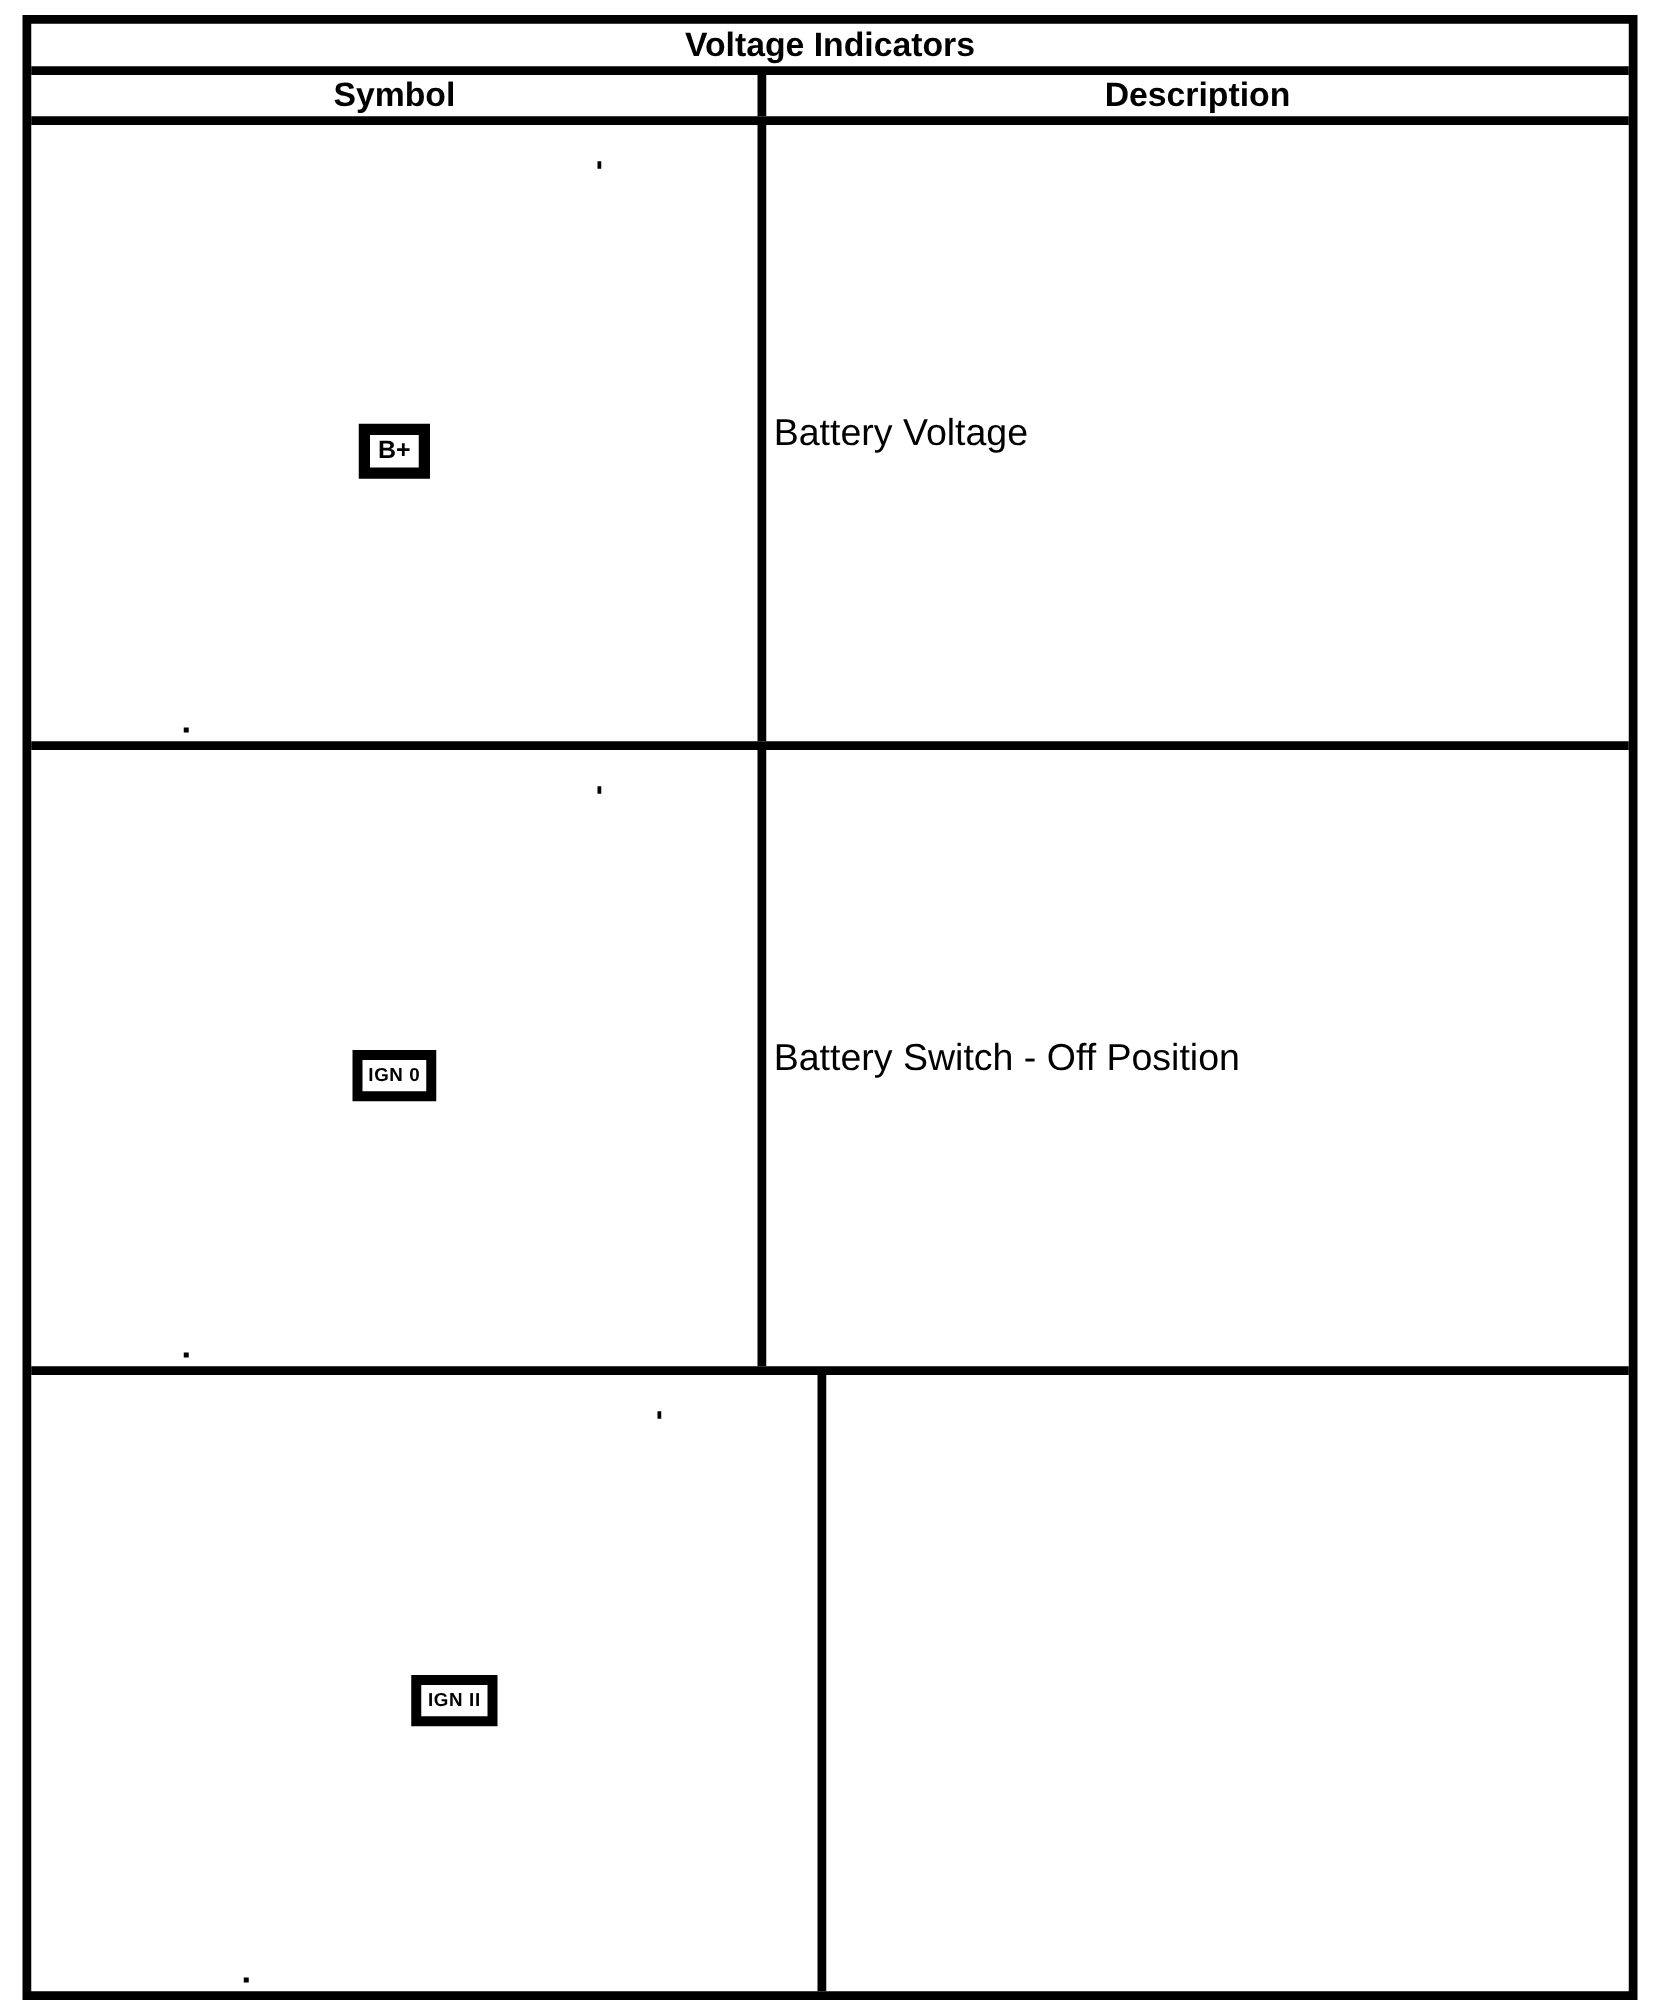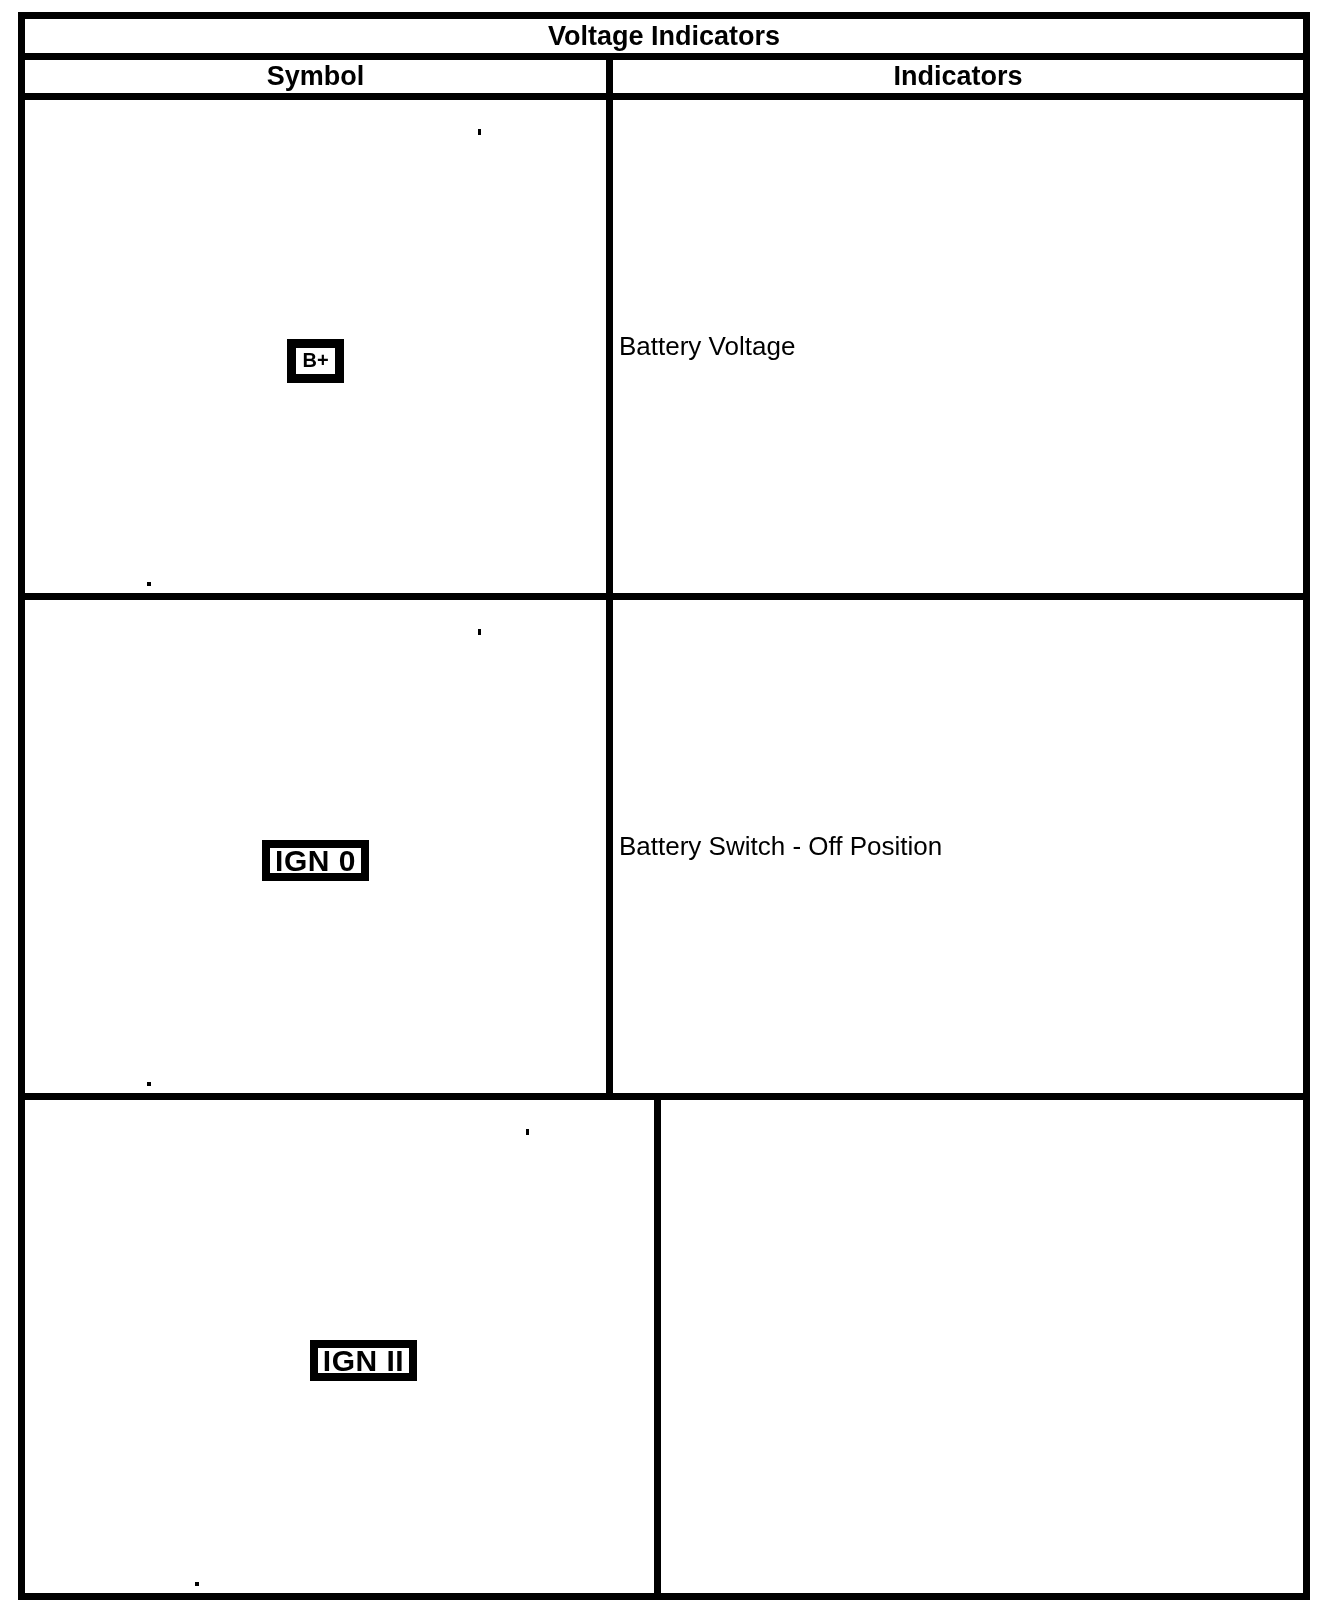--- a/index.html
+++ b/index.html
@@ -70,33 +70,33 @@
   .cell-symbol {
     position: relative;
     display: flex;
     align-items: center;
     justify-content: center;
   }
   .cell-desc {
     display: flex;
     align-items: center;
     padding-left: 6px;
-    font-size: 26px;
+    font-size: 30px;
     box-sizing: border-box;
   }
   .sym-box {
     display: inline-flex;
     align-items: center;
     justify-content: center;
     border: 8px solid #000000;
     background: #ffffff;
     height: 25px;
     padding: 0 5px;
     font-weight: 700;
-    font-size: 30px;
+    font-size: 15px;
     letter-spacing: 0.5px;
     transform: translateY(14px);
     white-space: nowrap;
   }
   .sym-box.small {
     border-width: 9px;
     height: 26px;
     padding: 0 6px;
     font-size: 20px;
     letter-spacing: 0;
@@ -126,21 +126,21 @@
 
     <div class="title-row">
       <span>Voltage Indicators</span>
     </div>
 
     <div class="header-row">
       <div class="header-cell col-symbol">
         <span>Symbol</span>
       </div>
       <div class="header-cell col-desc">
-        <span>Indicators</span>
+        <span>Description</span>
       </div>
     </div>
 
     <div class="data-row">
       <div class="cell-symbol col-symbol">
         <span class="tick-top"></span>
         <span class="sym-box small">
           <span>B+</span>
         </span>
         <span class="dot-bottom"></span>

